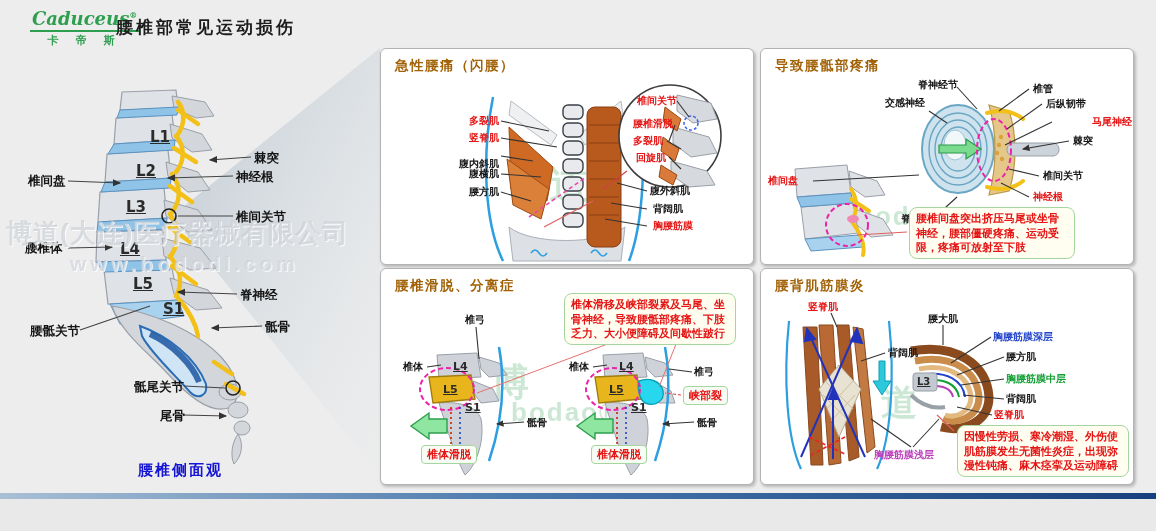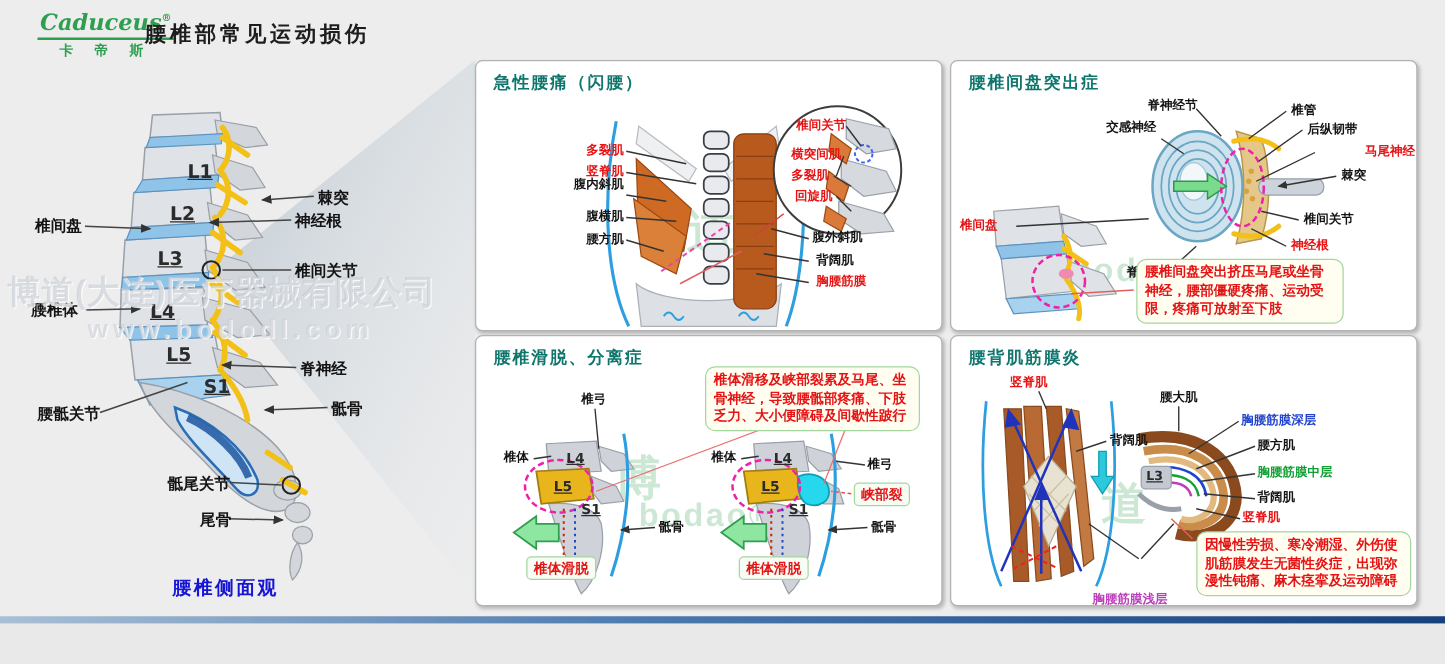--- a/index.html
+++ b/index.html
@@ -24,21 +24,21 @@
   .page-title{position:absolute;left:116px;top:16px;font-size:17px;font-weight:700;color:#1d1d1d;letter-spacing:3px;}
   
   .wm-co{position:absolute;left:6px;top:216px;font-size:26px;font-weight:700;letter-spacing:1px;
          color:rgba(195,200,206,.62);text-shadow:1px 1px 0 rgba(255,255,255,.8);}
   .wm-url{position:absolute;left:70px;top:252px;font-size:21px;font-weight:700;letter-spacing:4px;
           color:rgba(200,205,211,.62);text-shadow:1px 1px 0 rgba(255,255,255,.8);}
   .wm-green{position:absolute;color:rgba(120,195,145,.38);font-weight:700;pointer-events:none;}
   
   .panel{position:absolute;width:372px;height:215px;background:#fff;border:1px solid #b3b3b3;
          border-radius:6px;box-shadow:1.5px 2px 3px rgba(0,0,0,.22);}
-  .ptitle{position:absolute;left:14px;top:8px;font-size:13.5px;font-weight:700;color:#0f766e;letter-spacing:1.5px;}
+  .ptitle{position:absolute;left:14px;top:8px;font-size:13.5px;font-weight:700;color:#a16207;letter-spacing:1.5px;}
   .note{position:absolute;background:#fffef0;border:1.5px solid #a6d6a0;border-radius:8px;
         color:#e61414;font-size:11px;font-weight:700;line-height:14.5px;padding:3px 6px;}
   .tagbox{position:absolute;background:#f7fdf5;border:1.5px solid #a6d6a0;border-radius:4px;
           color:#e61414;font-size:11px;font-weight:700;padding:1px 5px;white-space:nowrap;}
   .art{position:absolute;left:0;top:0;}
   .caption{position:absolute;left:138px;top:461px;font-size:15px;font-weight:700;color:#1515d6;letter-spacing:2px;}
   
   .footer1{position:absolute;right:23px;top:486px;font-size:15px;font-weight:700;color:#1d1d1d;white-space:nowrap;}
   .footer1 .blogo{color:#2e9e4f;font-size:17px;font-family:"DejaVu Sans","Liberation Sans",sans-serif;letter-spacing:1px;}
   .footer1 .breg{color:#2e9e4f;font-size:8px;vertical-align:super;}
@@ -235,34 +235,34 @@
         <line x1="266" y1="177" x2="224" y2="170"></line>
       </g>
 
       <line x1="163" y1="178" x2="212" y2="152" stroke="#e06060" stroke-width="1.2"></line>
 
       <path d="M150,204 q4,-6 8,0 q4,6 8,0" fill="none" stroke="#2d9fe0" stroke-width="1.5"></path>
       <path d="M210,204 q4,-6 8,0 q4,6 8,0" fill="none" stroke="#2d9fe0" stroke-width="1.5"></path>
     </svg>
     <span class="lbl red" style="right:254px;top:66px;">多裂肌</span>
     <span class="lbl red" style="right:254px;top:83px;">竖脊肌</span>
-    <span class="lbl" style="right:254px;top:93px;margin-left:12px;">腹内斜肌</span>
+    <span class="lbl" style="right:254px;top:109px;margin-left:12px;">腹内斜肌</span>
     <span class="lbl" style="right:254px;top:119px;">腹横肌</span>
     <span class="lbl" style="right:254px;top:137px;">腰方肌</span>
     <span class="lbl red" style="right:76px;top:46px;">椎间关节</span>
-    <span class="lbl red" style="right:80px;top:69px;">横突间肌</span>
+    <span class="lbl red" style="right:80px;top:69px;">腰椎滑脱</span>
     <span class="lbl red" style="right:90px;top:86px;">多裂肌</span>
     <span class="lbl red" style="right:87px;top:103px;">回旋肌</span>
     <span class="lbl" style="left:269px;top:136px;">腹外斜肌</span>
     <span class="lbl" style="left:272px;top:154px;">背阔肌</span>
     <span class="lbl red" style="left:272px;top:171px;">胸腰筋膜</span>
   </div>
 
   <div class="panel" style="left:760px;top:48px;">
-    <div class="ptitle">腰椎间盘突出症</div>
+    <div class="ptitle">导致腰骶部疼痛</div>
     <span class="wm-green" style="left:96px;top:152px;font-size:26px;letter-spacing:2px;">bodao®</span>
     <svg class="art" width="372" height="215" viewBox="0 0 372 215">
 
       <g stroke="#9aa0a8" stroke-width="1" fill="#dfe2e6">
         <path d="M34,120 L86,116 L90,144 L36,148 Z"></path>
         <path d="M40,158 L92,154 L98,184 L44,190 Z"></path>
         <path d="M88,122 L116,132 L124,146 L104,148 L90,138 Z"></path>
         <path d="M94,160 L122,170 L132,186 L110,188 L96,176 Z"></path>
       </g>
       <path d="M36,148 L90,144 L92,154 L40,158 Z" fill="#8fc3e8" stroke="#5a92c0" stroke-width="1"></path>
@@ -453,21 +453,21 @@
       <line x1="193" y1="162" x2="176" y2="146" stroke="#e06060" stroke-width="1.2"></line>
     </svg>
     <span class="lbl red" style="left:47px;top:32px;">竖脊肌</span>
     <span class="lbl" style="left:167px;top:44px;">腰大肌</span>
     <span class="lbl" style="left:127px;top:78px;">背阔肌</span>
     <span class="lbl bluetxt" style="left:232px;top:62px;">胸腰筋膜深层</span>
     <span class="lbl" style="left:245px;top:82px;">腰方肌</span>
     <span class="lbl greentxt" style="left:245px;top:104px;">胸腰筋膜中层</span>
     <span class="lbl" style="left:245px;top:124px;">背阔肌</span>
     <span class="lbl red" style="left:233px;top:140px;">竖脊肌</span>
-    <span class="lbl magenta" style="left:113px;top:180px;margin-top:25px;">胸腰筋膜浅层</span>
+    <span class="lbl magenta" style="left:113px;top:180px;">胸腰筋膜浅层</span>
     <span class="lvl small" style="left:156px;top:107px;font-size:10px;">L3</span>
     <div class="note" style="left:196px;top:156px;width:158px;">因慢性劳损、寒冷潮湿、外伤使肌筋膜发生无菌性炎症，出现弥漫性钝痛、麻木痉挛及运动障碍</div>
   </div>
 
   <div class="footer2">www.bododl.com</div>
   <div class="bottombar"></div>
 
 </div>
 
 </body></html>

